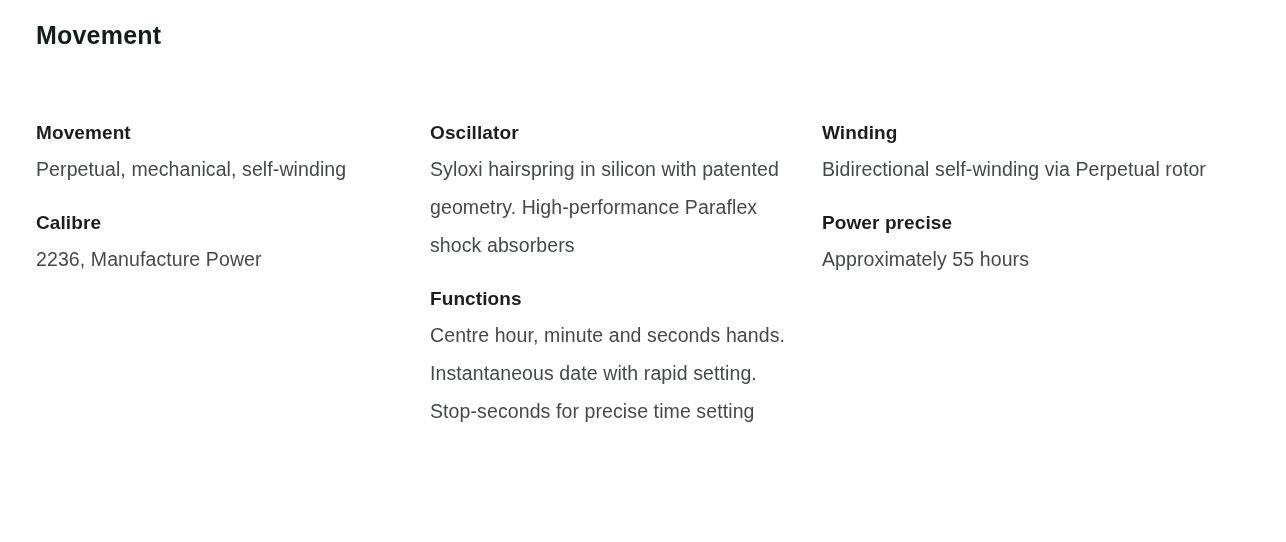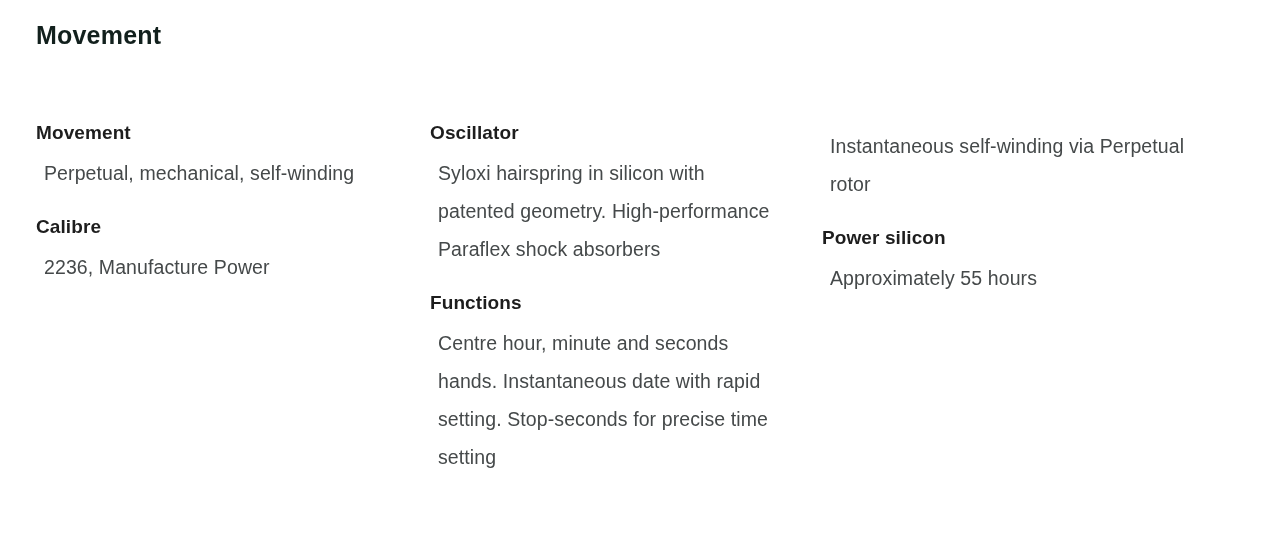--- a/index.html
+++ b/index.html
@@ -51,21 +51,21 @@
     color: #1d1d1d;
     line-height: 27px;
     margin: 0 0 4px 0;
     letter-spacing: 0.1px;
   }
   .spec-value {
     font-size: 19.5px;
     font-weight: 400;
     color: #45494a;
     line-height: 38px;
-    margin: 8px;
+    margin: 0;
     letter-spacing: 0.1px;
   }
 </style>
 </head>
 <body>
 
 <div class="page">
 
   <h2 class="section-title">Movement</h2>
 
@@ -88,22 +88,23 @@
         <div class="spec-value">Syloxi hairspring in silicon with patented geometry. High-performance Paraflex shock absorbers</div>
       </div>
       <div class="spec">
         <div class="spec-label">Functions</div>
         <div class="spec-value">Centre hour, minute and seconds hands. Instantaneous date with rapid setting. Stop-seconds for precise time setting</div>
       </div>
     </div>
 
     <div class="col col-3">
       <div class="spec">
-        <div class="spec-value">Instantaneous self-winding via Perpetual rotor</div>
+        <div class="spec-label">Winding</div>
+        <div class="spec-value">Bidirectional self-winding via Perpetual rotor</div>
       </div>
       <div class="spec">
-        <div class="spec-label">Power silicon</div>
+        <div class="spec-label">Power precise</div>
         <div class="spec-value">Approximately 55 hours</div>
       </div>
     </div>
 
   </div>
 </div>
 
 </body></html>

